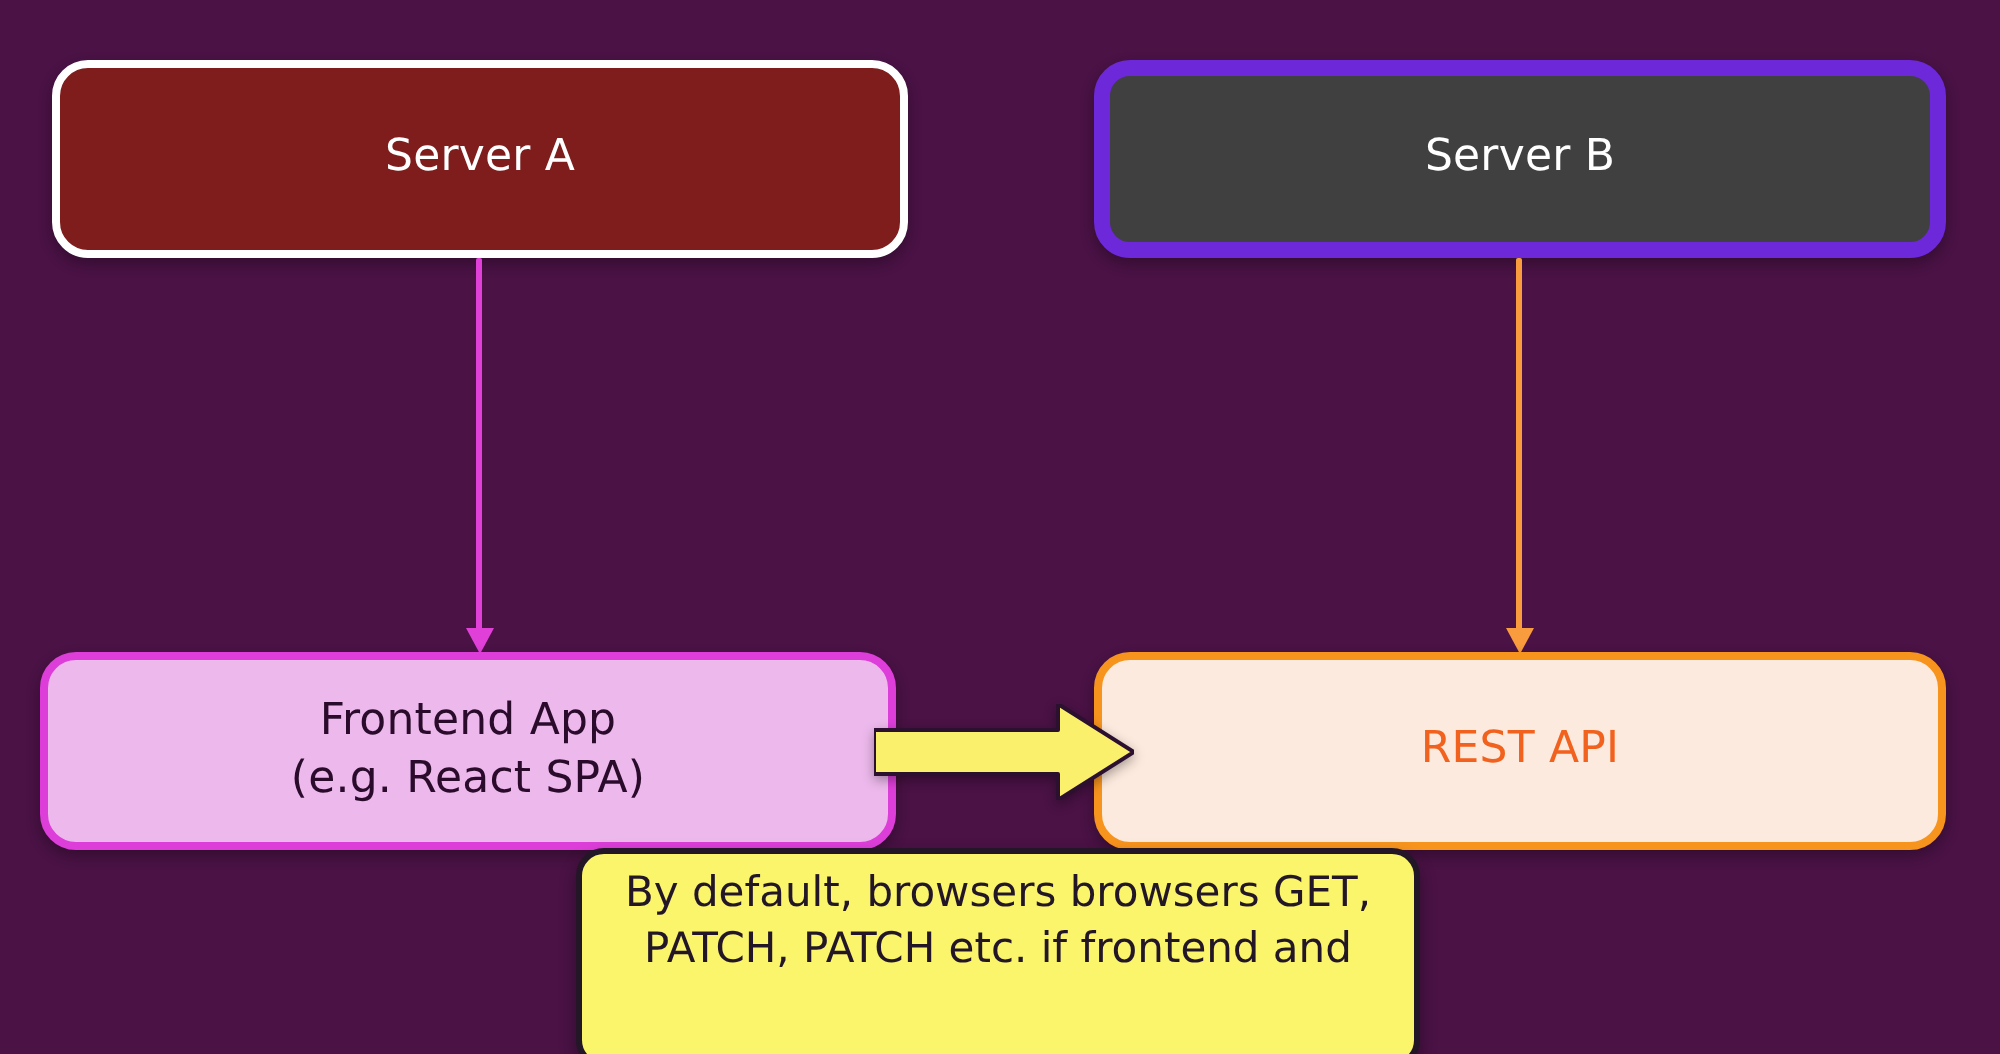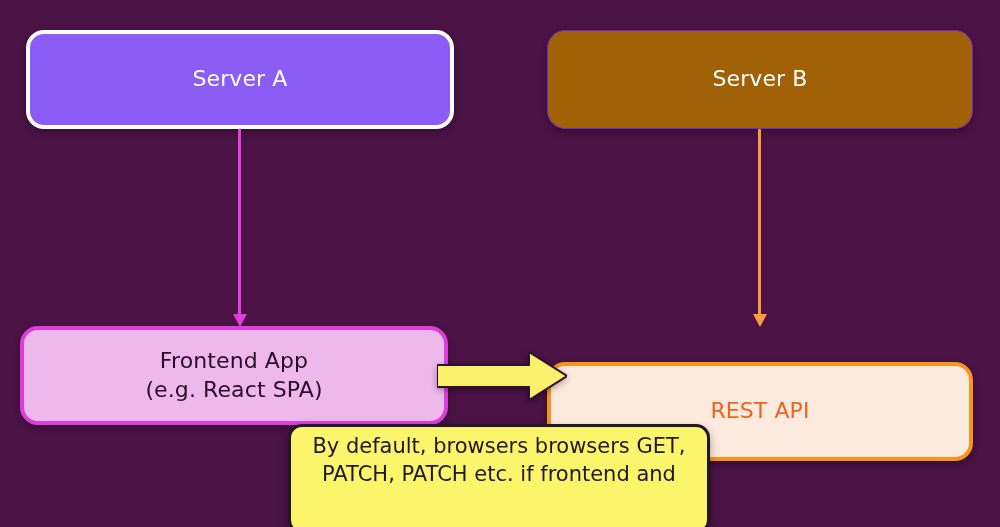--- a/index.html
+++ b/index.html
@@ -41,35 +41,35 @@
     display: block;
     white-space: nowrap;
   }
 
   
   .node--server-a {
     left: 26px;
     top: 30px;
     width: 428px;
     height: 99px;
-    background: #8b5cf6;
+    background: #7f1d1d;
     border: 4px solid #ffffff;
     color: #ffffff;
     font-size: 22px;
     box-shadow: 0 3px 7px rgba(0,0,0,0.30);
   }
 
   
   .node--server-b {
     left: 547px;
     top: 30px;
     width: 426px;
     height: 99px;
-    background: #a16207;
-    border: 1px solid #6d28d9;
+    background: #404040;
+    border: 8px solid #6d28d9;
     color: #ffffff;
     font-size: 22px;
     box-shadow: 0 3px 7px rgba(0,0,0,0.30);
   }
 
   
   .node--frontend {
     left: 20px;
     top: 326px;
     width: 428px;
@@ -85,21 +85,20 @@
   .node--restapi {
     left: 547px;
     top: 326px;
     width: 426px;
     height: 99px;
     background: #fdeade;
     border: 4px solid #f7941e;
     color: #f2621f;
     font-size: 22px;
     box-shadow: 0 3px 7px rgba(0,0,0,0.30);
-    margin-top: 36px;
   }
 
   
   .v-arrow {
     position: absolute;
     width: 26px;
   }
   .v-arrow .shaft {
     position: absolute;
     left: 11px;

